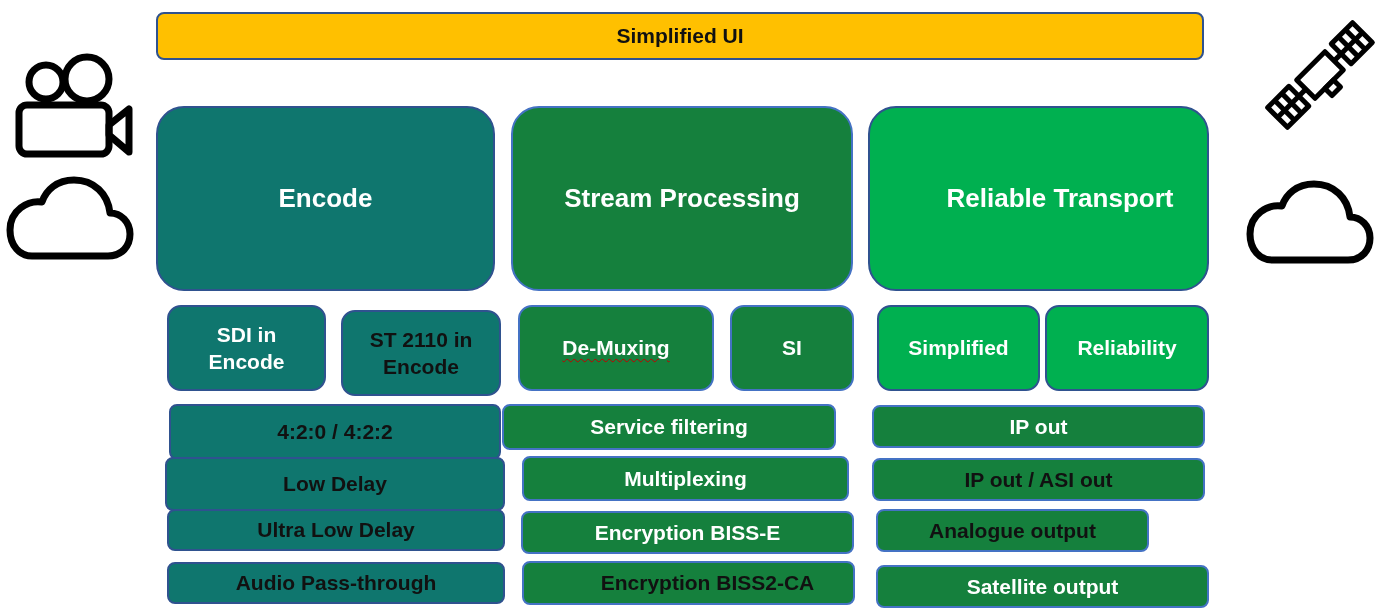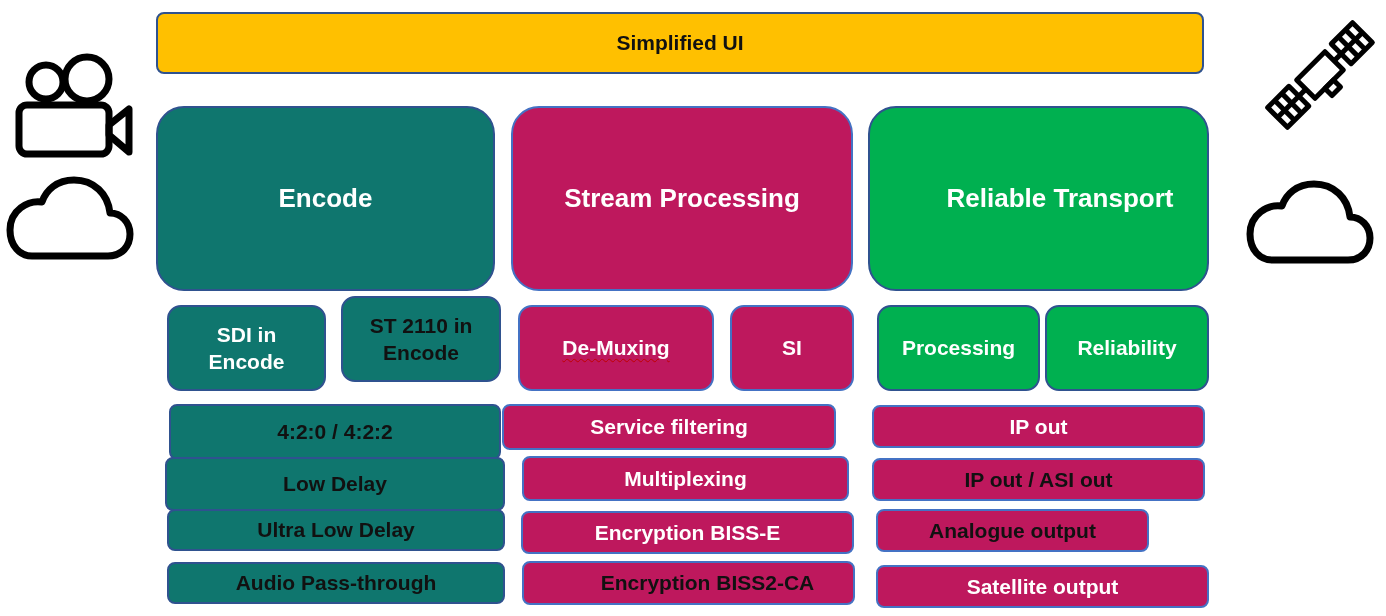--- a/index.html
+++ b/index.html
@@ -1,20 +1,20 @@
 <!DOCTYPE html>
 <html><head>
 <meta charset="utf-8">
 <style>
   html,body{margin:0;padding:0;background:#fff;}
   body{width:1386px;height:616px;position:relative;overflow:hidden;font-family:"Liberation Sans","DejaVu Sans",sans-serif;}
   .box{position:absolute;box-sizing:border-box;border:2px solid #2f528f;display:flex;align-items:center;justify-content:center;text-align:center;font-weight:bold;line-height:1.3;}
   .yellow{background:#ffc000;color:#111;}
   .orange{background:#0f766e;}
-  .blue{background:#be185d;border-color:#4472c4;}
+  .blue{background:#15803d;border-color:#4472c4;}
   .green{background:#00b050;}
   .wt{color:#fff;}
   .bk{color:#111;}
   .big{font-size:26px;}
   .mid{font-size:21px;}
   .r-lg{border-radius:28px;}
   .r-md{border-radius:14px;}
   .r-sm{border-radius:8px;}
   .icon{position:absolute;}
   .squiggle{text-decoration:underline wavy #c00000;text-decoration-thickness:1px;text-underline-offset:3px;}
@@ -47,32 +47,32 @@
     <line x1="4" y1="63" x2="34" y2="63"></line>
     <line x1="84" y1="63" x2="94" y2="63"></line>
     <line x1="34" y1="63" x2="44" y2="63"></line>
     <rect x="58" y="76" width="12" height="10"></rect>
   </g>
 </svg>
 <svg class="icon" style="left:1244px;top:180px;" width="130" height="86" viewBox="0 0 130 86">
   <path d="M28 80 H104 C118 80 126 70 126 58 C126 46 117 37 106 37 C104 18 90 4 70 4 C53 4 42 14 38 26 C24 24 6 34 6 54 C6 70 16 80 28 80 Z" fill="none" stroke="#000" stroke-width="7" stroke-linejoin="round"></path>
 </svg>
 
-<div class="box yellow r-sm mid" style="left:156px;top:12px;width:1048px;height:62px;">
+<div class="box yellow r-sm mid" style="left:156px;top:12px;width:1048px;height:48px;">
   <span>Simplified UI</span>
 </div>
 
 <div class="box orange wt big r-lg" style="left:156px;top:106px;width:339px;height:185px;">
   <span>Encode</span>
 </div>
 <div class="box orange wt mid r-md" style="left:167px;top:305px;width:159px;height:86px;white-space:pre-line;border-radius:14px;">
   <span>SDI in
 Encode</span>
 </div>
-<div class="box orange bk mid r-md" style="left:341px;top:296px;width:160px;height:86px;white-space:pre-line;">
+<div class="box orange bk mid r-md" style="left:341px;top:310px;width:160px;height:86px;white-space:pre-line;">
   <span>ST 2110 in
 Encode</span>
 </div>
 <div class="box orange bk mid r-sm" style="left:169px;top:404px;width:332px;height:56px;">
   <span>4:2:0 / 4:2:2</span>
 </div>
 <div class="box orange bk mid r-sm" style="left:165px;top:457px;width:340px;height:54px;">
   <span>Low Delay</span>
 </div>
 <div class="box orange bk mid r-sm" style="left:167px;top:509px;width:338px;height:42px;">
@@ -101,21 +101,21 @@
   <span>Encryption BISS-E</span>
 </div>
 <div class="box blue bk mid r-sm" style="left:522px;top:561px;width:333px;height:44px;padding-left:38px;">
   <span>Encryption BISS2-CA</span>
 </div>
 
 <div class="box green wt big r-lg" style="left:868px;top:106px;width:341px;height:185px;padding-left:43px;">
   <span>Reliable Transport</span>
 </div>
 <div class="box green wt mid r-md" style="left:877px;top:305px;width:163px;height:86px;">
-  <span>Processing</span>
+  <span>Simplified</span>
 </div>
 <div class="box green wt mid r-md" style="left:1045px;top:305px;width:164px;height:86px;">
   <span>Reliability</span>
 </div>
 <div class="box blue wt mid r-sm" style="left:872px;top:405px;width:333px;height:43px;">
   <span>IP out</span>
 </div>
 <div class="box blue bk mid r-sm" style="left:872px;top:458px;width:333px;height:43px;">
   <span>IP out / ASI out</span>
 </div>

